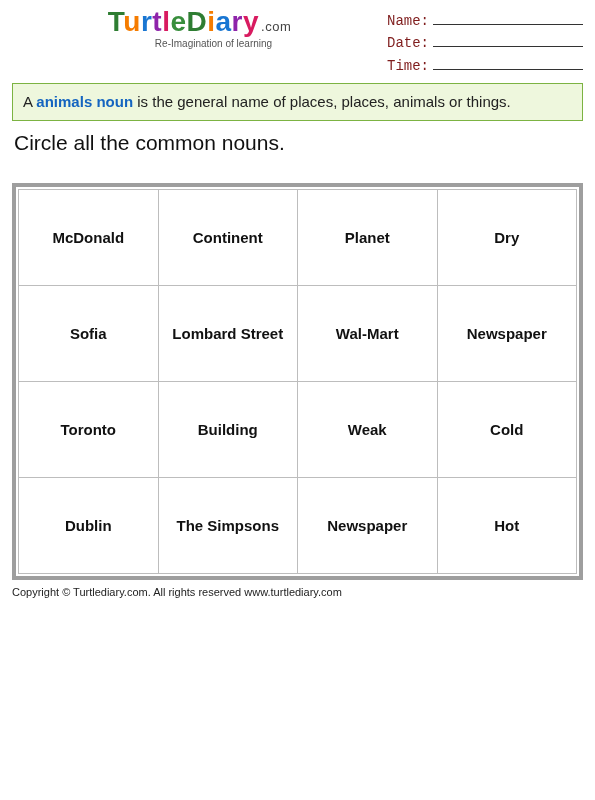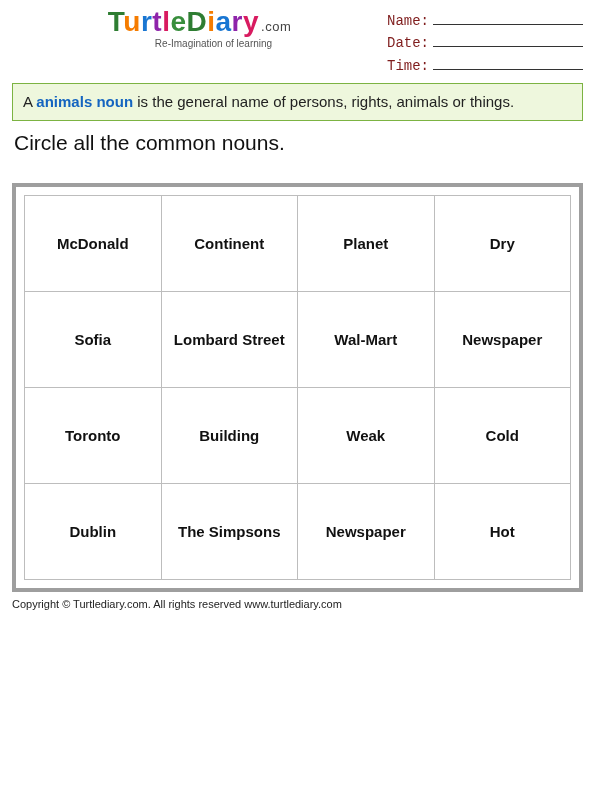--- a/index.html
+++ b/index.html
@@ -76,21 +76,21 @@
     line-height: 1.35;
   }
   .def-box .kw { color: #1565c0; font-weight: bold; }
   .instruction {
     font-size: 21px;
     color: #111;
     margin: 6px 2px 8px 2px;
   }
   .grid-wrap {
     border: 4px solid #9e9e9e;
-    padding: 8px;
+    padding: 2px;
     margin-top: 28px;
   }
   table.word-grid {
     width: 100%;
     border-collapse: collapse;
     table-layout: fixed;
   }
   table.word-grid td {
     border: 1px solid #bdbdbd;
     height: 96px;
@@ -121,21 +121,21 @@
       <div class="logo-tag">Re-Imagination of learning</div>
     </div>
     <div class="meta">
       <div class="meta-line"><span>Name:</span><span class="blank"></span></div>
       <div class="meta-line"><span>Date:</span><span class="blank"></span></div>
       <div class="meta-line"><span>Time:</span><span class="blank"></span></div>
     </div>
   </div>
 
   <div class="def-box">
-    <span>A </span><span class="kw">animals noun</span><span> is the general name of persons, rights, animals or things.</span>
+    <span>A </span><span class="kw">animals noun</span><span> is the general name of places, places, animals or things.</span>
   </div>
 
   <div class="instruction">Circle all the common nouns.</div>
 
   <div class="grid-wrap">
     <table class="word-grid">
       <tbody>
           <tr>
         <td>McDonald</td>
         <td>Continent</td>

